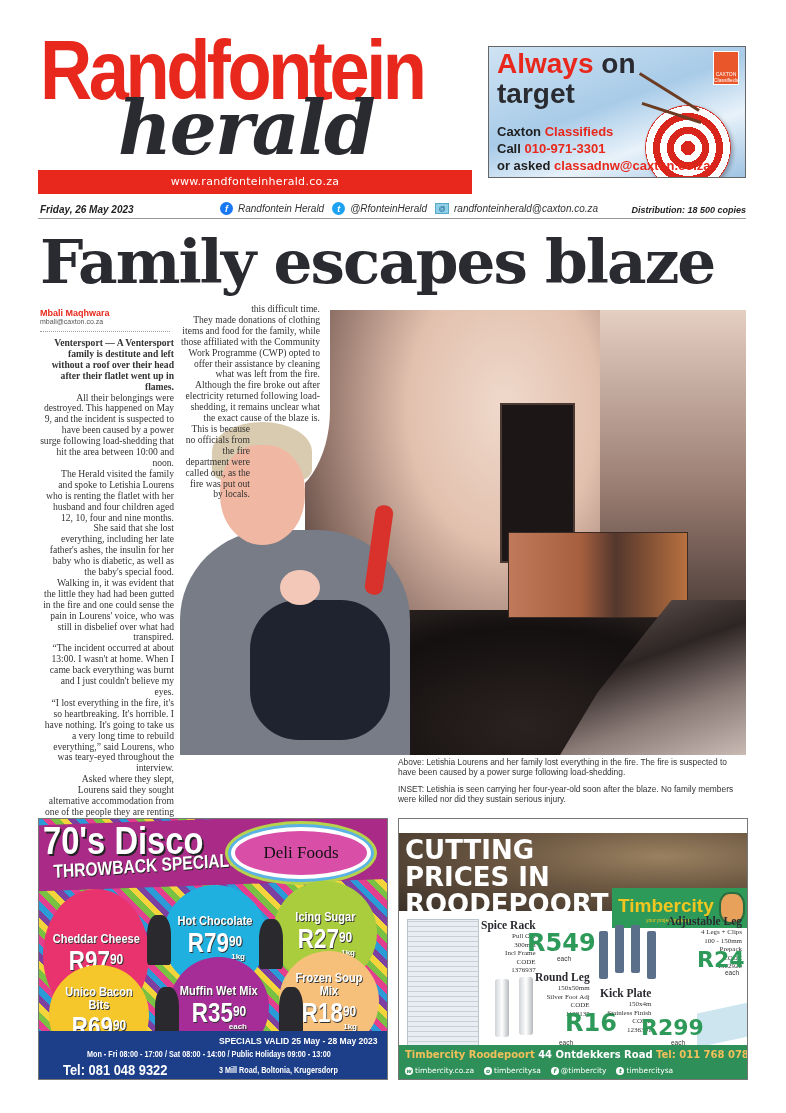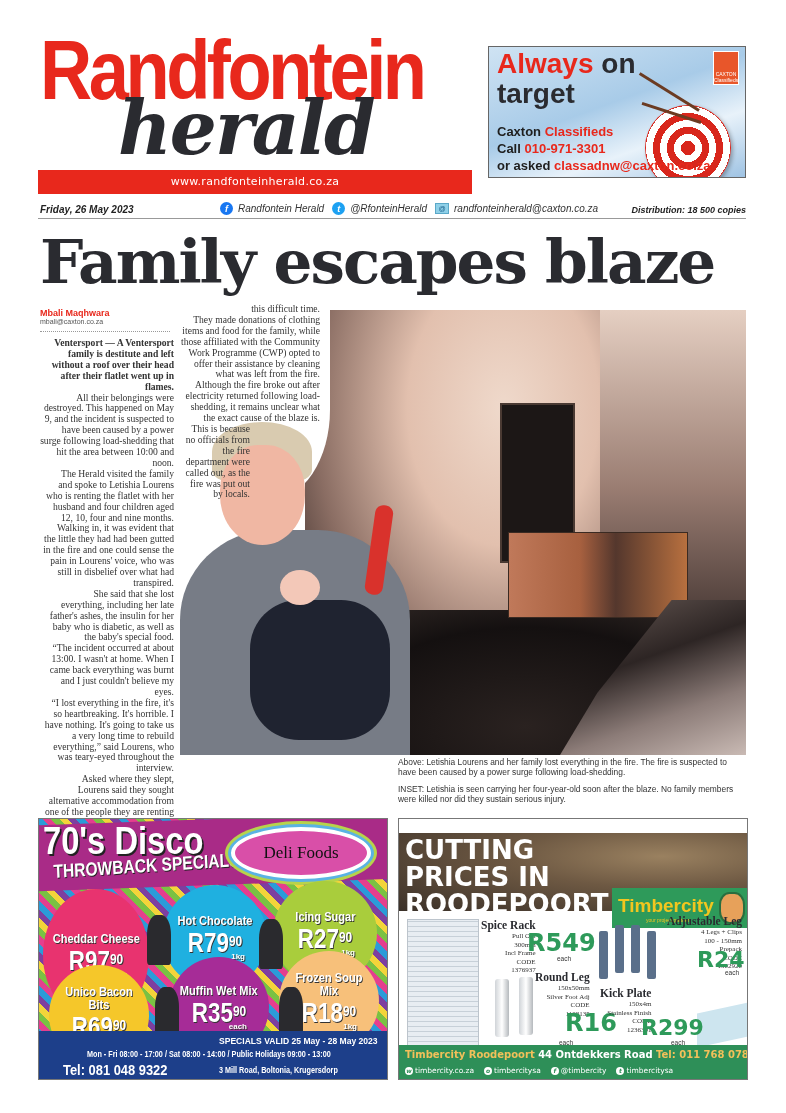--- a/index.html
+++ b/index.html
@@ -182,22 +182,22 @@
 </div>
 
 <div class="byline-name">Mbali Maqhwara</div>
 <div class="byline-email">mbali@caxton.co.za</div>
 <div class="byline-rule"></div>
 
 <div class="col col1">
   <p class="lead">Ventersport — A Ventersport family is destitute and left without a roof over their head after their flatlet went up in flames.</p>
   <p>All their belongings were destroyed. This happened on May 9, and the incident is suspected to have been caused by a power surge following load-shedding that hit the area between 10:00 and noon.</p>
   <p>The Herald visited the family and spoke to Letishia Lourens who is renting the flatlet with her husband and four children aged 12, 10, four and nine months.</p>
+  <p>She said that she lost everything, including her late father's ashes, the insulin for her baby who is diabetic, as well as the baby's special food.</p>
   <p>Walking in, it was evident that the little they had had been gutted in the fire and one could sense the pain in Lourens' voice, who was still in disbelief over what had transpired.</p>
-  <p>She said that she lost everything, including her late father's ashes, the insulin for her baby who is diabetic, as well as the baby's special food.</p>
   <p>“The incident occurred at about 13:00. I wasn't at home. When I came back everything was burnt and I just couldn't believe my eyes.</p>
   <p>“I lost everything in the fire, it's so heartbreaking. It's horrible. I have nothing. It's going to take us a very long time to rebuild everything,” said Lourens, who was teary-eyed throughout the interview.</p>
   <p>Asked where they slept, Lourens said they sought alternative accommodation from one of the people they are renting with in the same yard.</p>
   <p>“Where to from here?” Lourens asked as she and her family faced the daunting task of having to pick up the pieces of their lives.</p>
   <p>Be that as it may, Lourens and her family are not alone in their struggle as family members and members of the community rushed to their side to comfort them during</p>
 </div>
 
 <div class="col col2">
   <p style="text-indent:0">this difficult time.</p>
   <p>They made donations of clothing items and food for the family, while those affiliated with the Community Work Programme (CWP) opted to offer their assistance by cleaning what was left from the fire.</p>

